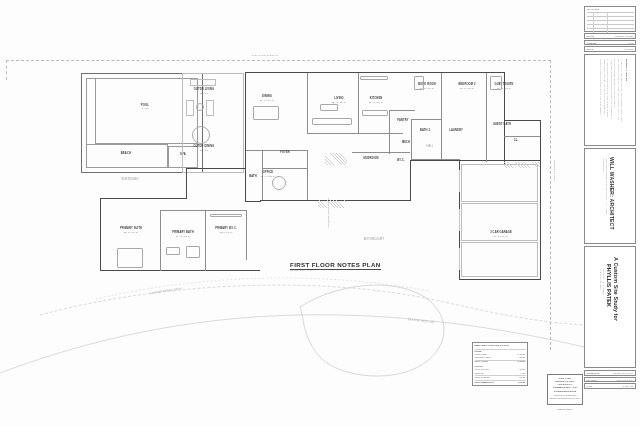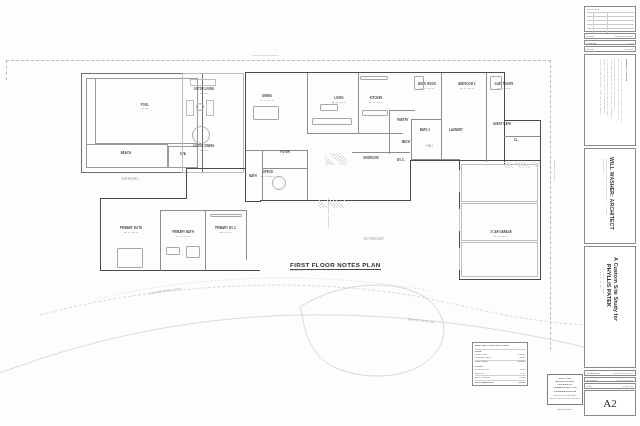--- a/index.html
+++ b/index.html
@@ -387,18 +387,15 @@
     </div>
     <div class="tbrow" style="left:0;top:370.5px;width:52px;height:5.5px;">
       <span class="abs" style="left:1.5px;top:1.4px;font-size:2px;">DRAWN BY</span>
       <span class="abs" style="right:1.5px;top:1.4px;font-size:2px;color:#888;">COPYRIGHT 2024</span>
     </div>
     <div class="tbrow" style="left:0;top:377px;width:52px;height:5.5px;">
       <span class="abs" style="left:1.5px;top:1.4px;font-size:2px;">DATE</span>
       <span class="abs" style="right:1.5px;top:1.4px;font-size:2px;color:#888;">SHEET NO.</span>
     </div>
 
-    <div class="tbcell" style="left:0;top:384px;width:52px;height:26px;">
-      <div class="sheetno" style="left:0;right:0;top:6px;">A2</div>
-    </div>
   </div>
 
 </div>
 
 </body></html>

